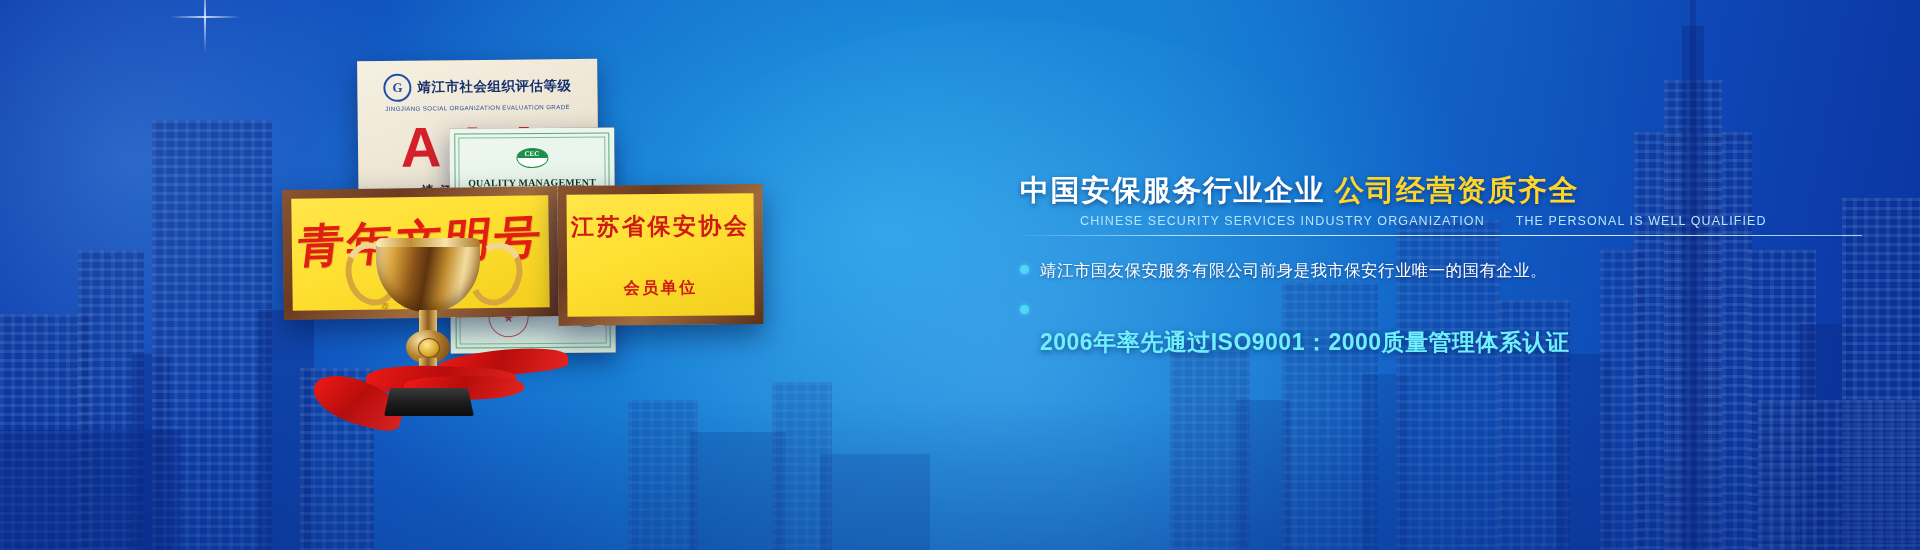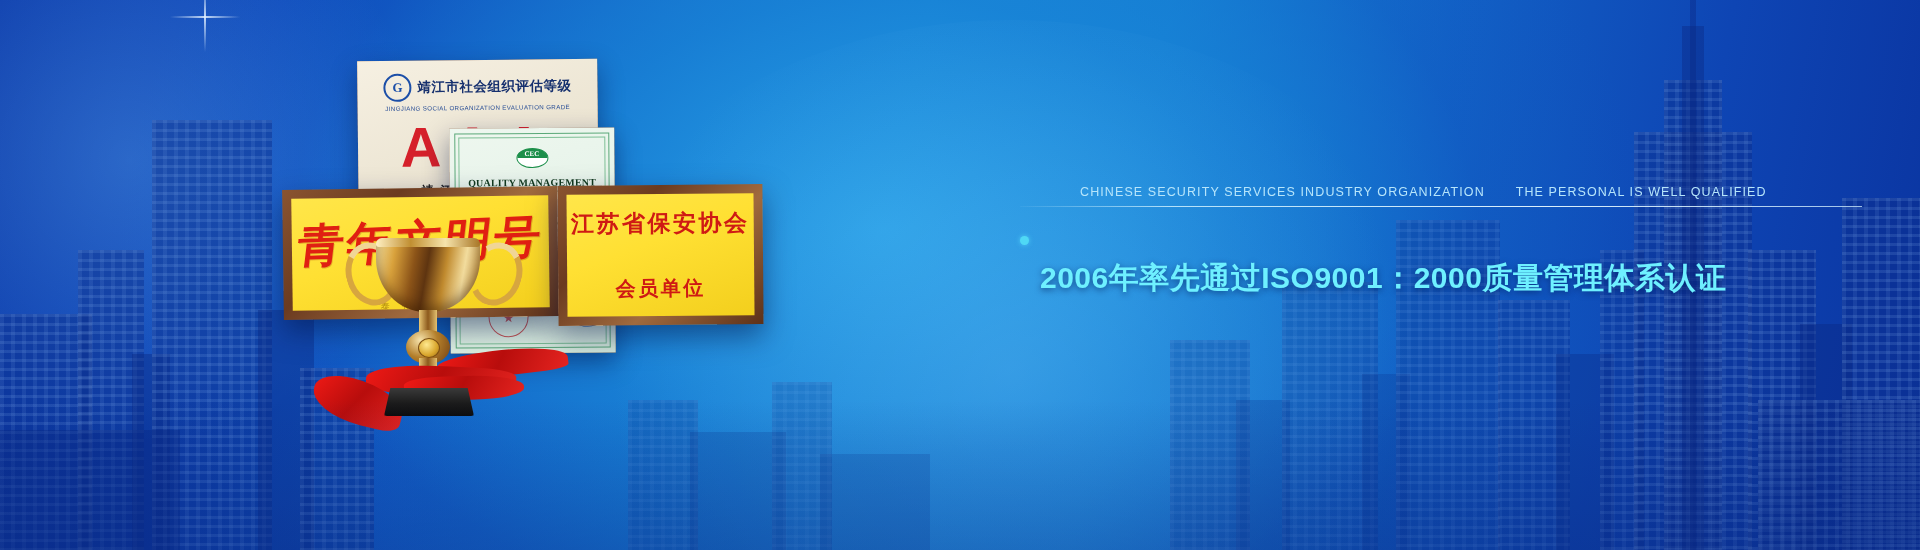--- a/index.html
+++ b/index.html
@@ -72,21 +72,21 @@
   }
   .btxt{
     font-size:16.5px;color:#ffffff;line-height:1.62;
     letter-spacing:.4px;
     text-shadow:0 1px 3px rgba(0,25,80,0.5);
   }
   .btxt .l2{display:block;margin-left:22px;}
 
   .iso-line{
     margin-top:9px;margin-left:20px;
-    font-size:30px;font-weight:bold;color:#6ef0ff;
+    font-size:23px;font-weight:bold;color:#6ef0ff;
     letter-spacing:.5px;white-space:nowrap;
     text-shadow:0 2px 6px rgba(0,30,90,0.6);
   }
 
   
   .awards{position:absolute;left:0;top:0;width:1010px;height:550px;}
 
   .frame{position:absolute;box-shadow:0 10px 26px rgba(0,18,70,0.45);}
   .frame .inner{position:absolute;inset:0;overflow:hidden;}
 
@@ -176,21 +176,21 @@
     letter-spacing:3px;transform:skewX(-9deg) rotate(-1.5deg);
     text-shadow:1px 1px 0 rgba(150,20,0,0.25);
     white-space:nowrap;
   }
   .calli-sub{
     margin-top:26px;margin-left:88px;align-self:flex-start;
     font-size:9px;color:#b08a10;letter-spacing:5px;line-height:1.7;text-align:center;
   }
   #plq-assoc{left:558px;top:185px;width:205px;height:140px;transform:rotate(-0.5deg);}
   .assoc-l1{font-size:23px;font-weight:bold;color:#cf1a14;letter-spacing:2.5px;font-family:"Liberation Serif",serif;}
-  .assoc-l2{font-size:20px;font-weight:bold;color:#cf1a14;letter-spacing:2.5px;margin-top:36px;font-family:"Liberation Serif",serif;}
+  .assoc-l2{font-size:16px;font-weight:bold;color:#cf1a14;letter-spacing:2.5px;margin-top:36px;font-family:"Liberation Serif",serif;}
 
   
   .trophy{position:absolute;left:318px;top:238px;width:220px;height:180px;}
   .cup{
     position:absolute;left:58px;top:0;width:104px;height:74px;
     background:linear-gradient(100deg,#f8e7a8 0%,#d9a23c 18%,#8c5418 36%,#5e3410 48%,#c08a2e 64%,#f3dd9e 80%,#b8822c 100%);
     border-radius:10px 10px 48% 48%/8px 8px 72% 72%;
     box-shadow:inset 0 -6px 12px rgba(60,30,0,.5);
   }
   .cup:after{
@@ -351,34 +351,43 @@
         <div class="rb rb2"></div>
         <div class="rb rb4"></div>
         <div class="rb rb3"></div>
       </div>
       <div class="base"></div>
     </div>
   </div>
 
   <div class="textblock">
 
+    <div class="headline">
+      <span class="h-white">中国安保服务行业企业</span><span class="h-yellow">公司经营资质齐全</span>
+    </div>
 
     <div class="sub-en">
       <span>CHINESE SECURITY SERVICES INDUSTRY ORGANIZATION</span>
       <span class="gap"></span>
       <span>THE PERSONAL IS WELL QUALIFIED</span>
     </div>
 
     <div class="rule"></div>
 
     <div class="bullets">
 
-
       <div class="bullet">
         <div class="dot"></div>
+        <div class="btxt">
+          <span>靖江市国友保安服务有限公司前身是我市保安行业唯一的国有企业。</span>
+        </div>
+      </div>
+
+      <div class="bullet">
+        <div class="dot"></div>
       </div>
 
     </div>
 
     <div class="iso-line">2006年率先通过ISO9001：2000质量管理体系认证</div>
   </div>
 
   <div class="vig"></div>
 </div>
 

